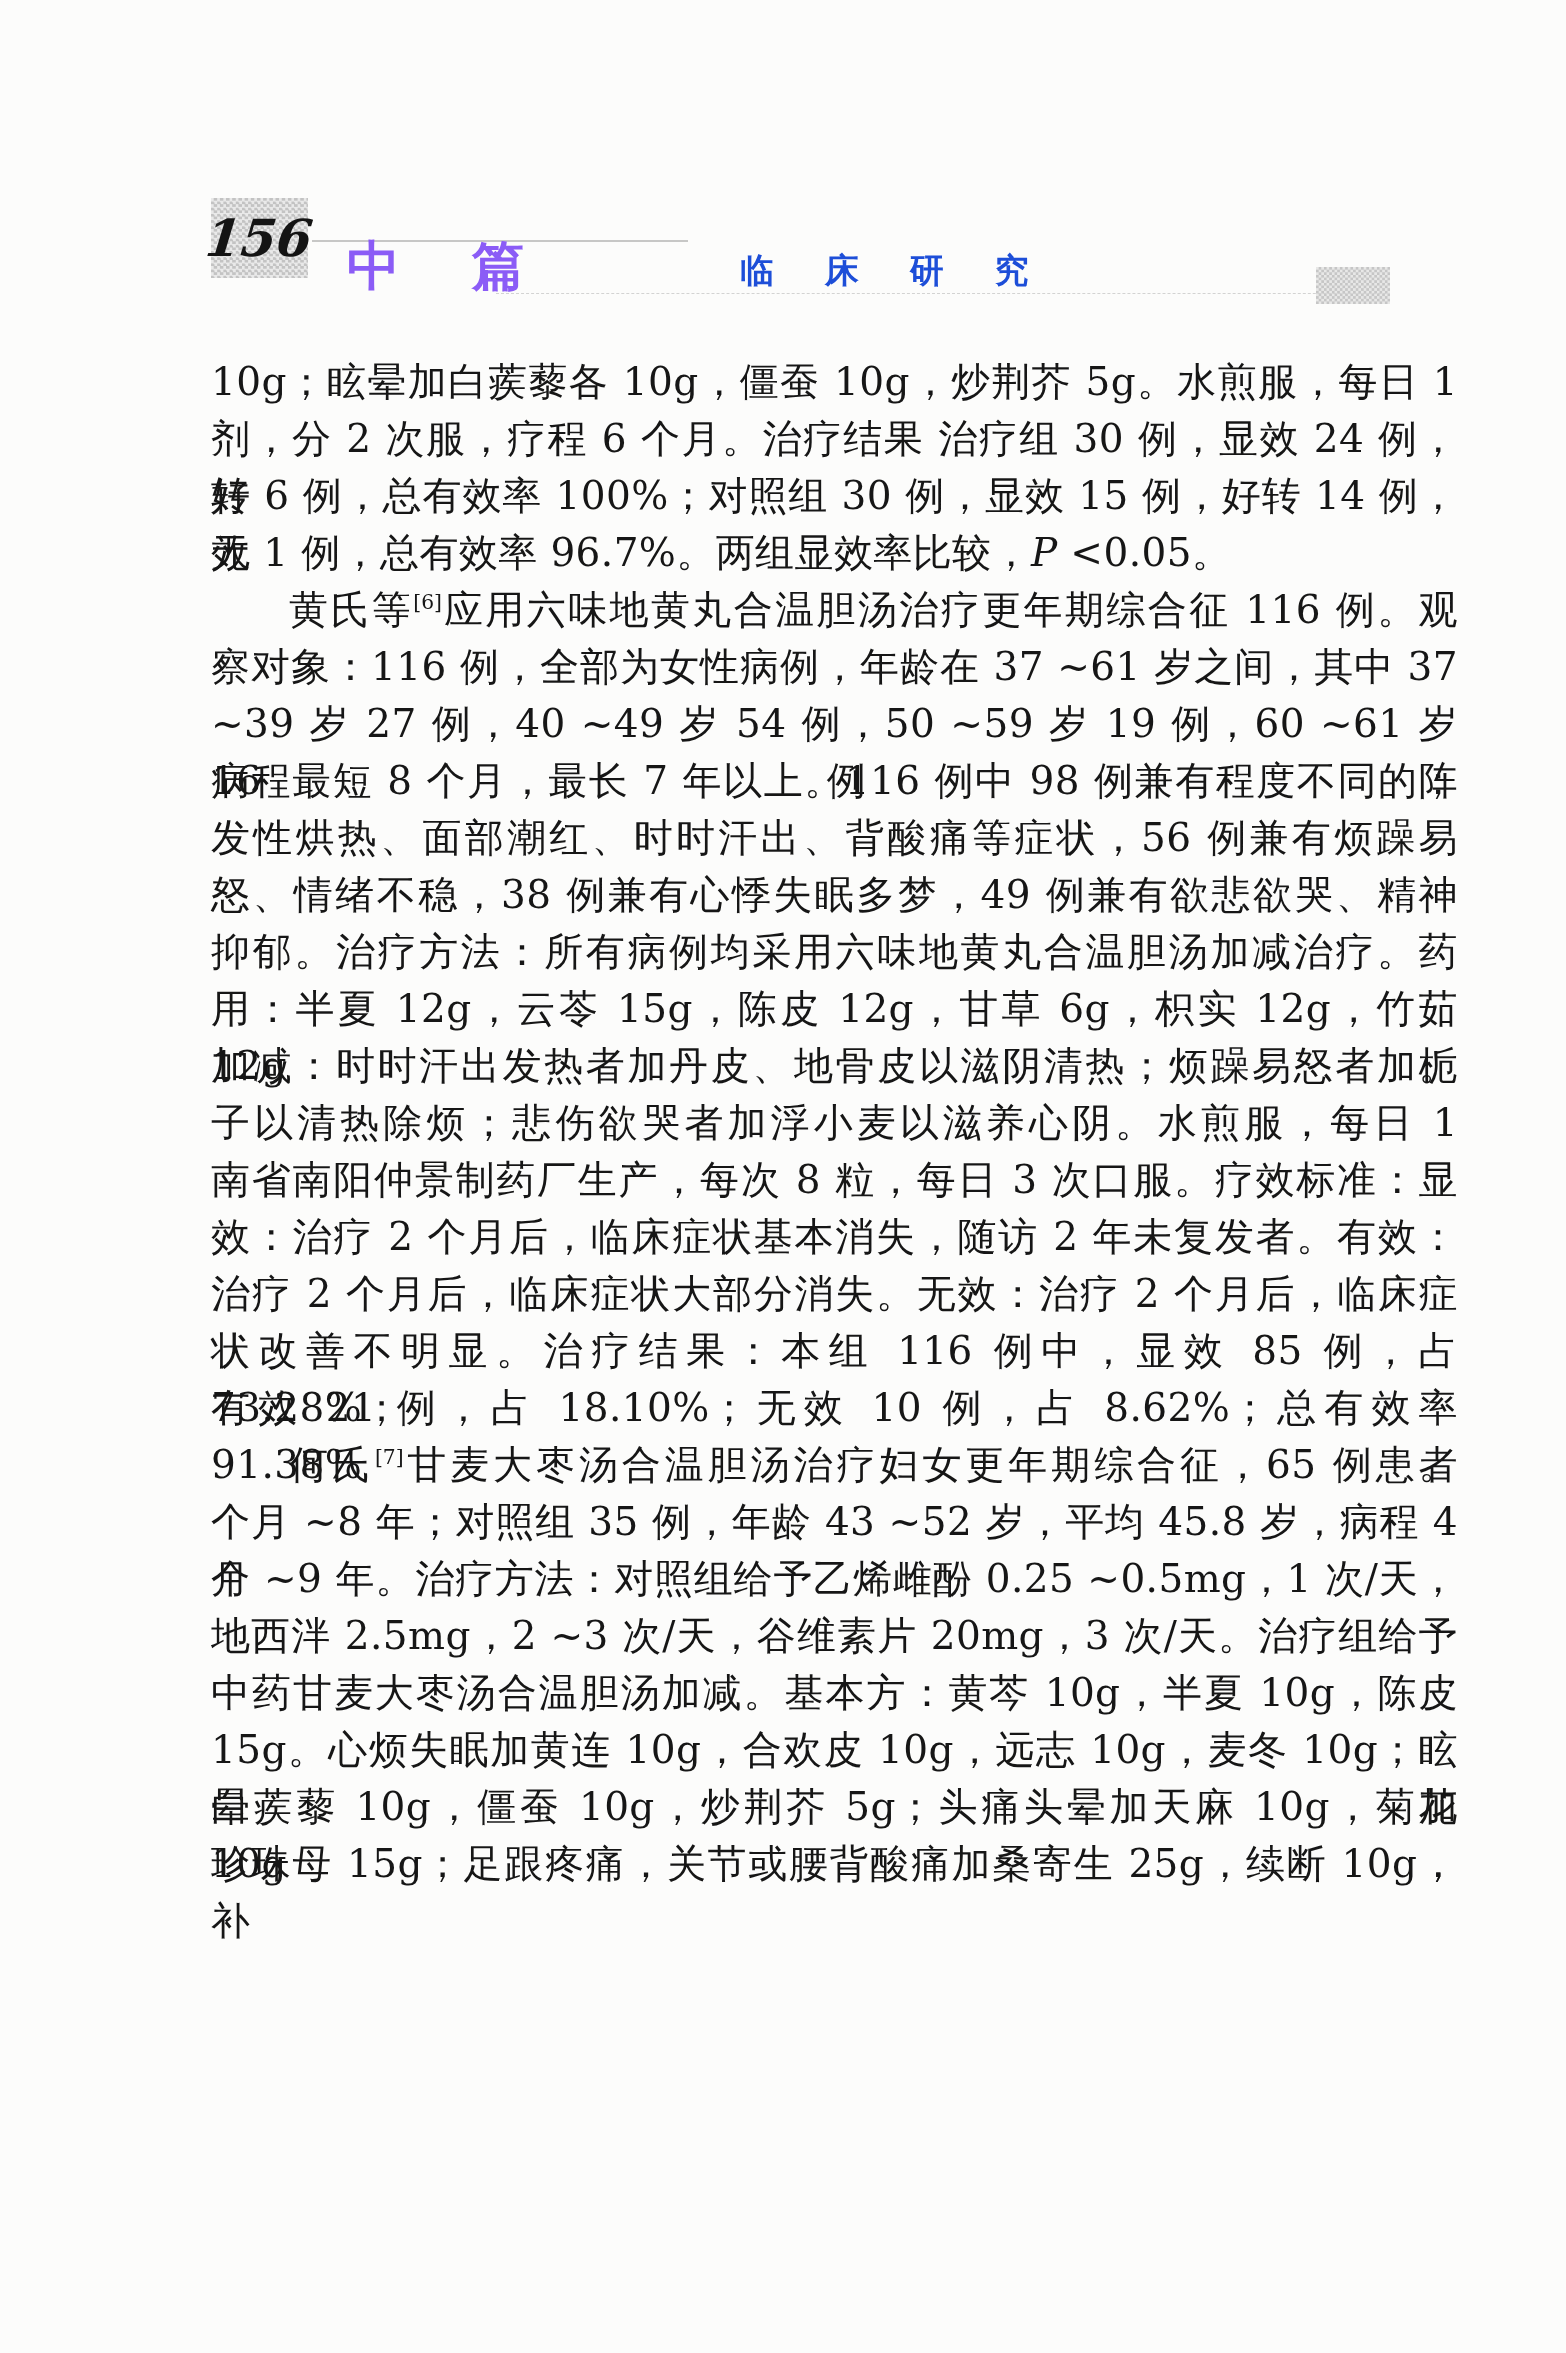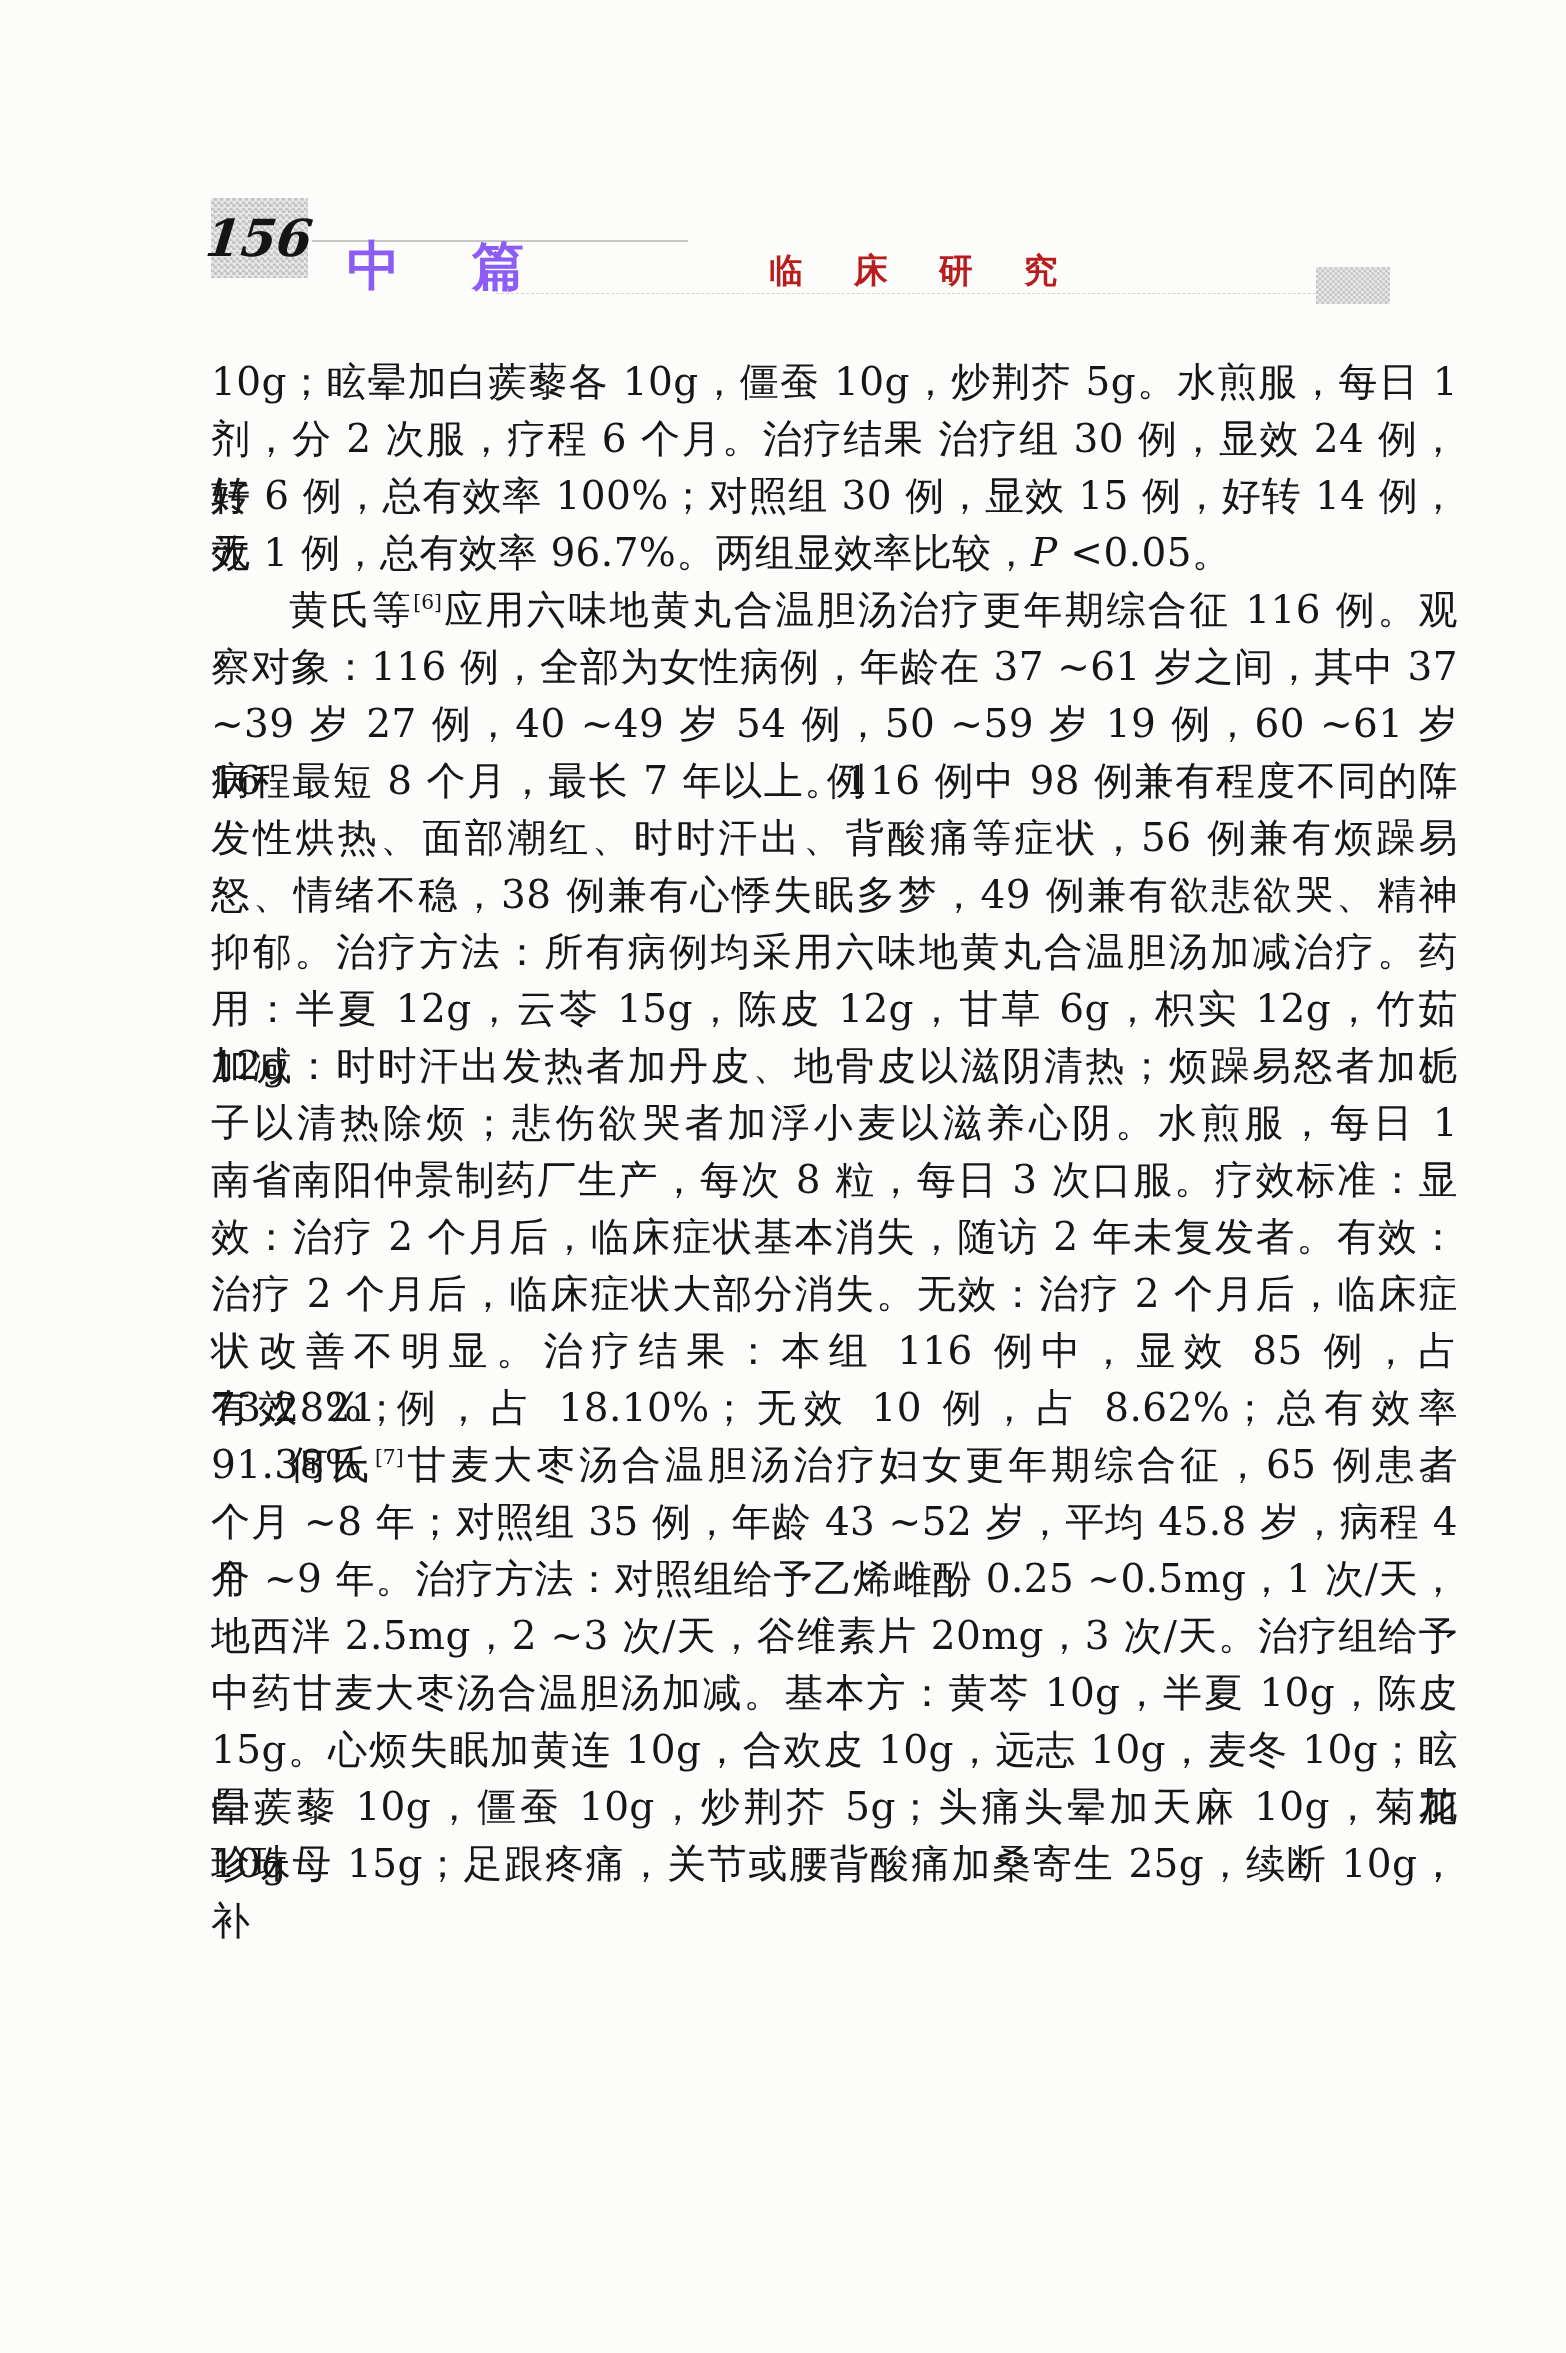--- a/index.html
+++ b/index.html
@@ -21,22 +21,22 @@
     font-style:italic;font-weight:bold;font-size:51px;color:#141414;
     transform:skewX(-6deg);
   }
   .section-title{
     position:absolute;left:347px;top:218px;
     font-size:53px;font-weight:bold;letter-spacing:26.6px;color:#8b5cf6;
     white-space:nowrap;
     margin-top:13px;
   }
   .running-title{
-    position:absolute;left:769px;top:248px;
-    font-size:34px;font-weight:600;letter-spacing:19.5px;color:#b91c1c;
+    position:absolute;left:740px;top:248px;
+    font-size:34px;font-weight:600;letter-spacing:19.5px;color:#1d4ed8;
     white-space:nowrap;
   }
   .header-rule{
     position:absolute;left:312px;top:240px;width:376px;height:1.8px;
     background:#9a9a9a;opacity:.55;
   }
   .header-dashes{
     position:absolute;left:496px;top:293px;width:890px;height:0;
     border-top:1.8px dashed #c2c2c2;opacity:.7;
   }

